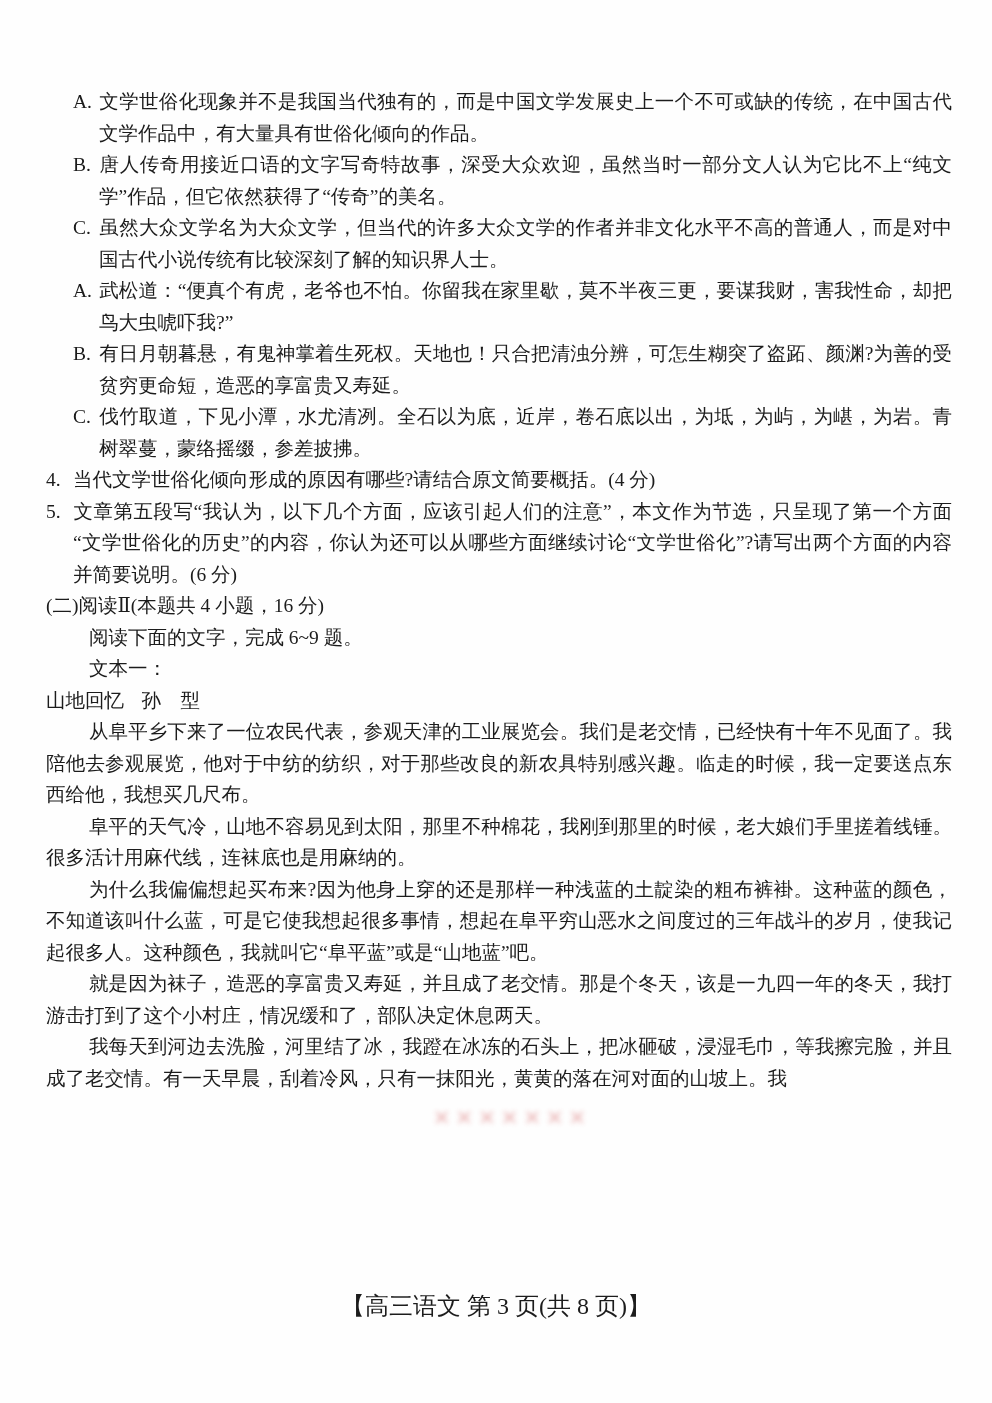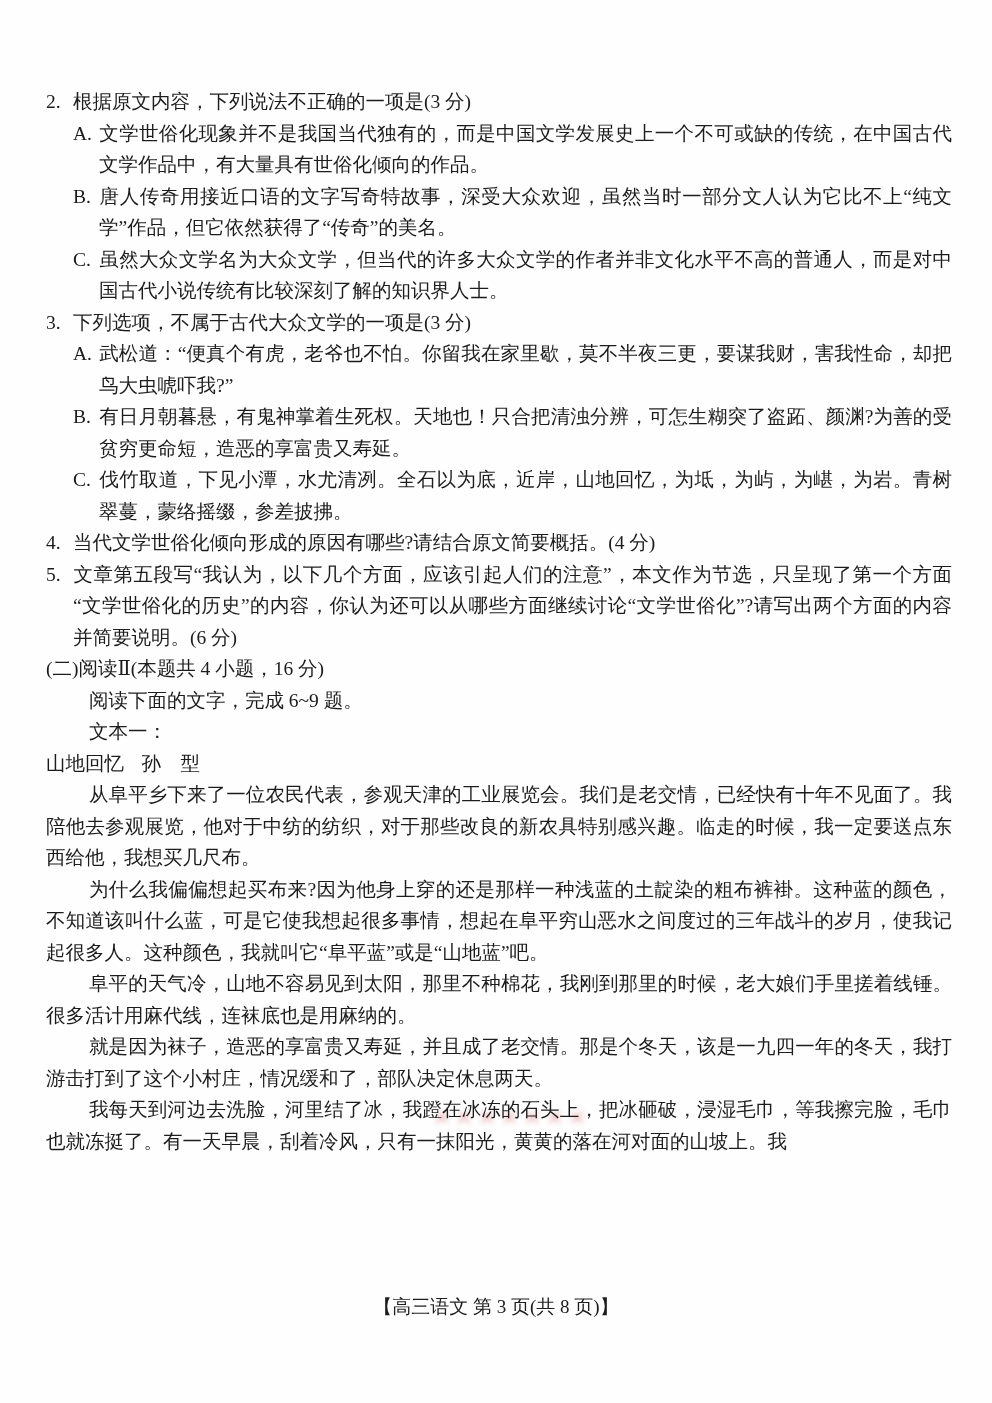--- a/index.html
+++ b/index.html
@@ -24,21 +24,21 @@
   .q-num{display:inline-block;width:27px;margin-left:-27px;}
   .option{margin-left:27px;padding-left:26px;text-align:justify;}
   .opt-label{display:inline-block;width:26px;margin-left:-26px;}
   .section-heading{text-align:left;}
   .indent-2em{text-indent:2.2em;}
   .passage-title{text-align:left;}
   .passage-author{margin-left:0.9em;}
   .para{text-indent:2.2em;text-align:justify;}
   .footer{
     position:absolute;left:0;top:1291px;width:100%;
-    text-align:center;font-size:19px;z-index:2;
+    text-align:center;font-size:24px;z-index:2;
   }
   .watermark{
     position:absolute;left:433px;top:1103px;width:225px;
     font-size:21px;letter-spacing:5px;
     color:#d05555;opacity:.45;
     filter:blur(2.5px);
     z-index:1;
     pointer-events:none;
     white-space:nowrap;
   }
@@ -46,46 +46,40 @@
 </head>
 <body>
 
 <div class="page">
 
   <div class="watermark">✕✕✕✕✕✕✕</div>
 
   <div class="content">
 
     <div>
-      <div class="q-stem">
-        <span class="q-num">2.</span><span>根据原文内容，下列说法不正确的一项是(3 分)</span>
-      </div>
       <div class="option">
         <span class="opt-label">A.</span><span>文学世俗化现象并不是我国当代独有的，而是中国文学发展史上一个不可或缺的传统，在中国古代文学作品中，有大量具有世俗化倾向的作品。</span>
       </div>
       <div class="option">
         <span class="opt-label">B.</span><span>唐人传奇用接近口语的文字写奇特故事，深受大众欢迎，虽然当时一部分文人认为它比不上“纯文学”作品，但它依然获得了“传奇”的美名。</span>
       </div>
       <div class="option">
         <span class="opt-label">C.</span><span>虽然大众文学名为大众文学，但当代的许多大众文学的作者并非文化水平不高的普通人，而是对中国古代小说传统有比较深刻了解的知识界人士。</span>
       </div>
     </div>
 
     <div>
-      <div class="q-stem">
-        <span class="q-num">3.</span><span>下列选项，不属于古代大众文学的一项是(3 分)</span>
-      </div>
       <div class="option">
         <span class="opt-label">A.</span><span>武松道：“便真个有虎，老爷也不怕。你留我在家里歇，莫不半夜三更，要谋我财，害我性命，却把鸟大虫唬吓我?”</span>
       </div>
       <div class="option">
         <span class="opt-label">B.</span><span>有日月朝暮悬，有鬼神掌着生死权。天地也！只合把清浊分辨，可怎生糊突了盗跖、颜渊?为善的受贫穷更命短，造恶的享富贵又寿延。</span>
       </div>
       <div class="option">
-        <span class="opt-label">C.</span><span>伐竹取道，下见小潭，水尤清冽。全石以为底，近岸，山地回忆，为坻，为屿，为嵁，为岩。青树翠蔓，蒙络摇缀，参差披拂。</span>
+        <span class="opt-label">C.</span><span>伐竹取道，下见小潭，水尤清冽。全石以为底，近岸，卷石底以出，为坻，为屿，为嵁，为岩。青树翠蔓，蒙络摇缀，参差披拂。</span>
       </div>
     </div>
 
     <div>
       <div class="q-stem">
         <span class="q-num">4.</span><span>当代文学世俗化倾向形成的原因有哪些?请结合原文简要概括。(4 分)</span>
       </div>
     </div>
 
     <div>
@@ -95,23 +89,23 @@
     </div>
 
     <div>
       <div class="section-heading">(二)阅读Ⅱ(本题共 4 小题，16 分)</div>
       <div class="indent-2em">阅读下面的文字，完成 6~9 题。</div>
       <div class="indent-2em">文本一：</div>
       <div class="passage-title">
         <span>山地回忆</span><span class="passage-author">孙　型</span>
       </div>
       <div class="para">从阜平乡下来了一位农民代表，参观天津的工业展览会。我们是老交情，已经快有十年不见面了。我陪他去参观展览，他对于中纺的纺织，对于那些改良的新农具特别感兴趣。临走的时候，我一定要送点东西给他，我想买几尺布。</div>
+      <div class="para">阜平的天气冷，山地不容易见到太阳，那里不种棉花，我刚到那里的时候，老大娘们手里搓着线锤。很多活计用麻代线，连袜底也是用麻纳的。</div>
       <div class="para">为什么我偏偏想起买布来?因为他身上穿的还是那样一种浅蓝的土靛染的粗布裤褂。这种蓝的颜色，不知道该叫什么蓝，可是它使我想起很多事情，想起在阜平穷山恶水之间度过的三年战斗的岁月，使我记起很多人。这种颜色，我就叫它“阜平蓝”或是“山地蓝”吧。</div>
-      <div class="para">阜平的天气冷，山地不容易见到太阳，那里不种棉花，我刚到那里的时候，老大娘们手里搓着线锤。很多活计用麻代线，连袜底也是用麻纳的。</div>
       <div class="para">就是因为袜子，造恶的享富贵又寿延，并且成了老交情。那是个冬天，该是一九四一年的冬天，我打游击打到了这个小村庄，情况缓和了，部队决定休息两天。</div>
-      <div class="para">我每天到河边去洗脸，河里结了冰，我蹬在冰冻的石头上，把冰砸破，浸湿毛巾，等我擦完脸，毛巾也就冻挺了。有一天早晨，刮着冷风，只有一抹阳光，黄黄的落在河对面的山坡上。我</div>
+      <div class="para">我每天到河边去洗脸，河里结了冰，我蹬在冰冻的石头上，把冰砸破，浸湿毛巾，等我擦完脸，并且成了老交情。有一天早晨，刮着冷风，只有一抹阳光，黄黄的落在河对面的山坡上。我</div>
     </div>
 
   </div>
 
   <div class="footer">【高三语文 第 3 页(共 8 页)】</div>
 
 </div>
 
 </body></html>

